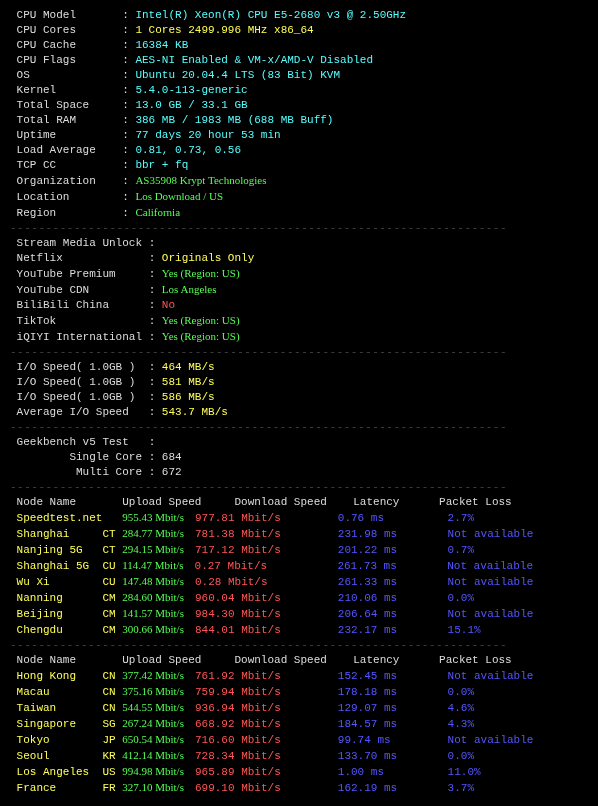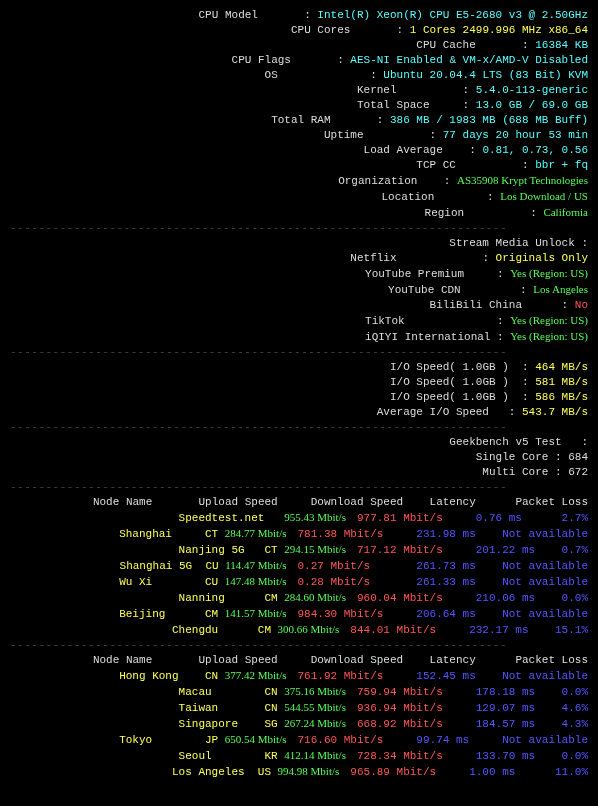--- a/index.html
+++ b/index.html
@@ -5,40 +5,40 @@
   body {
     background: #000;
     color: #888;
     font-family: "Consolas", "Monaco", "Courier New", monospace;
     font-size: 11px;
     line-height: 15px;
     margin: 0;
     padding: 8px 10px;
     width: 578px;
   }
-  .row { white-space: pre; text-align: right; }
+  .row { white-space: pre; }
   .cyan { color: #55ffff; }
   .green { color: #55ff55; font-family: Liberation Serif, serif; }
   .red { color: #ff5555; }
   .yellow { color: #ffff55; }
-  .blue { color: #5555ff; }
+  .blue { color: #5555ff; margin-left: 24px; }
   .white { color: #ddd; }
   .sep { color: #444; white-space: pre; overflow: hidden; letter-spacing: 0.5px; }
 </style>
 </head>
 <body>
 
 <div id="out">
     <div class="row"><span class="white"> CPU Model       </span><span class="white">: </span><span class="cyan">Intel(R) Xeon(R) CPU E5-2680 v3 @ 2.50GHz</span></div>
     <div class="row"><span class="white"> CPU Cores       </span><span class="white">: </span><span class="yellow">1 Cores 2499.996 MHz x86_64</span></div>
     <div class="row"><span class="white"> CPU Cache       </span><span class="white">: </span><span class="cyan">16384 KB</span></div>
     <div class="row"><span class="white"> CPU Flags       </span><span class="white">: </span><span class="cyan">AES-NI Enabled &amp; VM-x/AMD-V Disabled</span></div>
     <div class="row"><span class="white"> OS              </span><span class="white">: </span><span class="cyan">Ubuntu 20.04.4 LTS (83 Bit) KVM</span></div>
     <div class="row"><span class="white"> Kernel          </span><span class="white">: </span><span class="cyan">5.4.0-113-generic</span></div>
-    <div class="row"><span class="white"> Total Space     </span><span class="white">: </span><span class="cyan">13.0 GB / 69.0 GB</span></div>
+    <div class="row"><span class="white"> Total Space     </span><span class="white">: </span><span class="cyan">13.0 GB / 33.1 GB</span></div>
     <div class="row"><span class="white"> Total RAM       </span><span class="white">: </span><span class="cyan">386 MB / 1983 MB (688 MB Buff)</span></div>
     <div class="row"><span class="white"> Uptime          </span><span class="white">: </span><span class="cyan">77 days 20 hour 53 min</span></div>
     <div class="row"><span class="white"> Load Average    </span><span class="white">: </span><span class="cyan">0.81, 0.73, 0.56</span></div>
     <div class="row"><span class="white"> TCP CC          </span><span class="white">: </span><span class="cyan">bbr + fq</span></div>
     <div class="row"><span class="white"> Organization    </span><span class="white">: </span><span class="green">AS35908 Krypt Technologies</span></div>
     <div class="row"><span class="white"> Location        </span><span class="white">: </span><span class="green">Los Download / US</span></div>
     <div class="row"><span class="white"> Region          </span><span class="white">: </span><span class="green">California</span></div>
     <div class="sep">----------------------------------------------------------------------</div>
     <div class="row"><span class="white"> Stream Media Unlock </span><span class="white">:</span></div>
     <div class="row"><span class="white"> Netflix             </span><span class="white">: </span><span class="yellow">Originals Only</span></div>
@@ -68,13 +68,14 @@
     <div class="row"><span class="yellow"> Chengdu      CM </span><span class="green">300.66 Mbit/s    </span><span class="red">844.01 Mbit/s     </span><span class="blue">232.17 ms    </span><span class="blue">15.1%</span></div>
     <div class="sep">----------------------------------------------------------------------</div>
     <div class="row"><span class="white"> Node Name       </span><span class="white">Upload Speed     </span><span class="white">Download Speed    </span><span class="white">Latency      </span><span class="white">Packet Loss</span></div>
     <div class="row"><span class="yellow"> Hong Kong    CN </span><span class="green">377.42 Mbit/s    </span><span class="red">761.92 Mbit/s     </span><span class="blue">152.45 ms    </span><span class="blue">Not available</span></div>
     <div class="row"><span class="yellow"> Macau        CN </span><span class="green">375.16 Mbit/s    </span><span class="red">759.94 Mbit/s     </span><span class="blue">178.18 ms    </span><span class="blue">0.0%</span></div>
     <div class="row"><span class="yellow"> Taiwan       CN </span><span class="green">544.55 Mbit/s    </span><span class="red">936.94 Mbit/s     </span><span class="blue">129.07 ms    </span><span class="blue">4.6%</span></div>
     <div class="row"><span class="yellow"> Singapore    SG </span><span class="green">267.24 Mbit/s    </span><span class="red">668.92 Mbit/s     </span><span class="blue">184.57 ms    </span><span class="blue">4.3%</span></div>
     <div class="row"><span class="yellow"> Tokyo        JP </span><span class="green">650.54 Mbit/s    </span><span class="red">716.60 Mbit/s     </span><span class="blue">99.74 ms     </span><span class="blue">Not available</span></div>
     <div class="row"><span class="yellow"> Seoul        KR </span><span class="green">412.14 Mbit/s    </span><span class="red">728.34 Mbit/s     </span><span class="blue">133.70 ms    </span><span class="blue">0.0%</span></div>
     <div class="row"><span class="yellow"> Los Angeles  US </span><span class="green">994.98 Mbit/s    </span><span class="red">965.89 Mbit/s     </span><span class="blue">1.00 ms      </span><span class="blue">11.0%</span></div>
+    <div class="row"><span class="yellow"> France       FR </span><span class="green">327.10 Mbit/s    </span><span class="red">699.10 Mbit/s     </span><span class="blue">162.19 ms    </span><span class="blue">3.7%</span></div>
   </div>
 
 </body></html>

